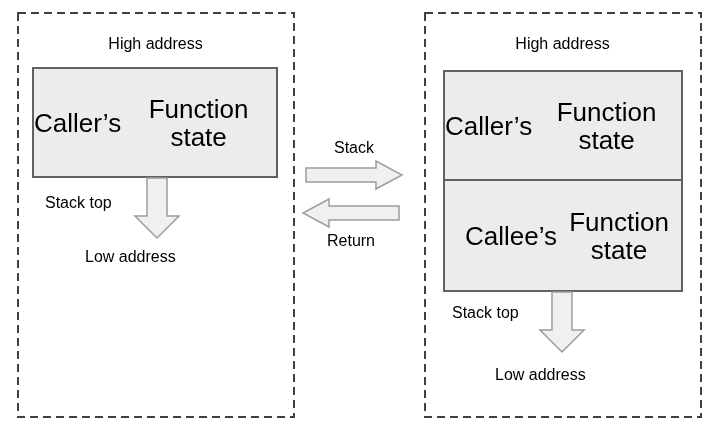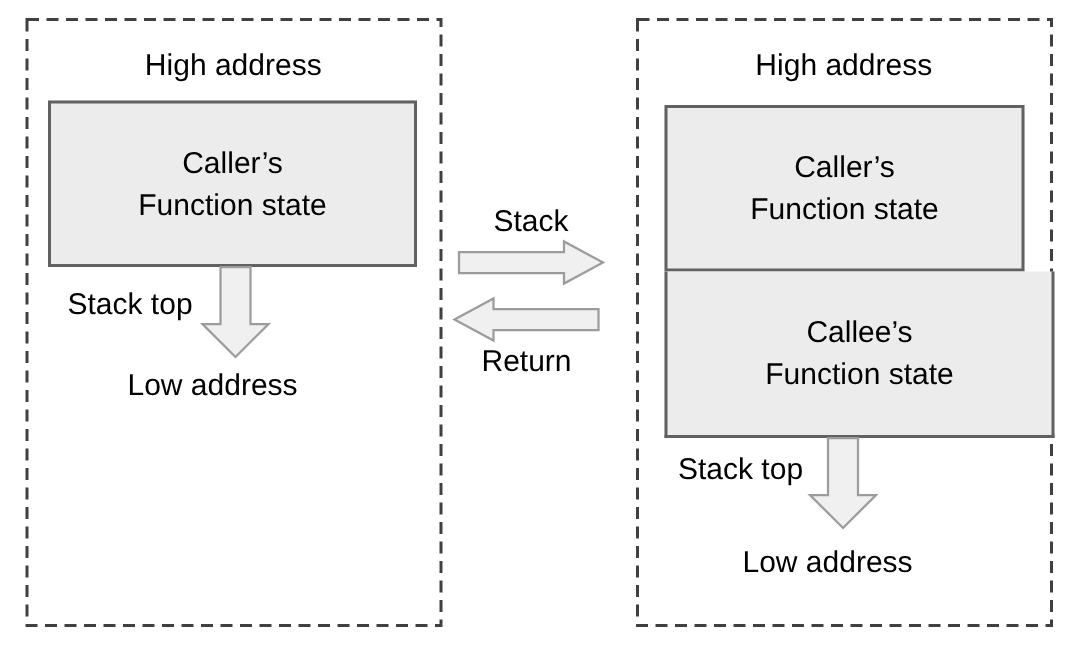--- a/index.html
+++ b/index.html
@@ -24,35 +24,35 @@
   }
   .panel-border-svg { position: absolute; overflow: visible; }
   .panel-border-svg rect {
     fill: none;
     stroke: var(--panel-border);
     stroke-width: 2;
     stroke-dasharray: 8 5;
   }
   .label {
     position: absolute;
-    font-size: 20px;
+    font-size: 16px;
     line-height: 22px;
     white-space: nowrap;
     color: var(--text);
   }
   .label.center { text-align: center; }
   .statebox {
     position: absolute;
     background: var(--box-fill);
     border: 2px solid var(--box-border);
     display: flex;
-    flex-direction: column;
+    flex-direction: row;
     align-items: center;
     justify-content: center;
-    font-size: 20px;
+    font-size: 26px;
     line-height: 28px;
     text-align: center;
   }
   .statebox.no-top { border-top: none; }
   .arrow-svg { position: absolute; overflow: visible; }
   .arrow-svg polygon {
     fill: var(--arrow-fill);
     stroke: var(--arrow-stroke);
     stroke-width: 1.5;
     stroke-linejoin: miter;
@@ -98,21 +98,21 @@
     <rect x="1" y="1" width="276" height="404"></rect>
   </svg>
 
   <div class="label center" style="left:424px; top:33px; width:277px;">High address</div>
 
   <div class="statebox" style="left:443px; top:70px; width:240px; height:111px;">
     <div>Caller’s</div>
     <div>Function state</div>
   </div>
 
-  <div class="statebox no-top" style="left:443px; top:181px; width:260px; height:111px;">
+  <div class="statebox no-top" style="left:443px; top:181px; width:240px; height:111px;padding-left:20px;">
     <div>Callee’s</div>
     <div>Function state</div>
   </div>
 
   <svg class="arrow-svg" style="left:539px; top:291px;" width="46" height="62" viewBox="0 0 46 62">
     <polygon points="13,1 33,1 33,39 45,39 23,61 1,39 13,39"></polygon>
   </svg>
 
   <div class="label" style="left:452px; top:302px;">Stack top</div>
 

